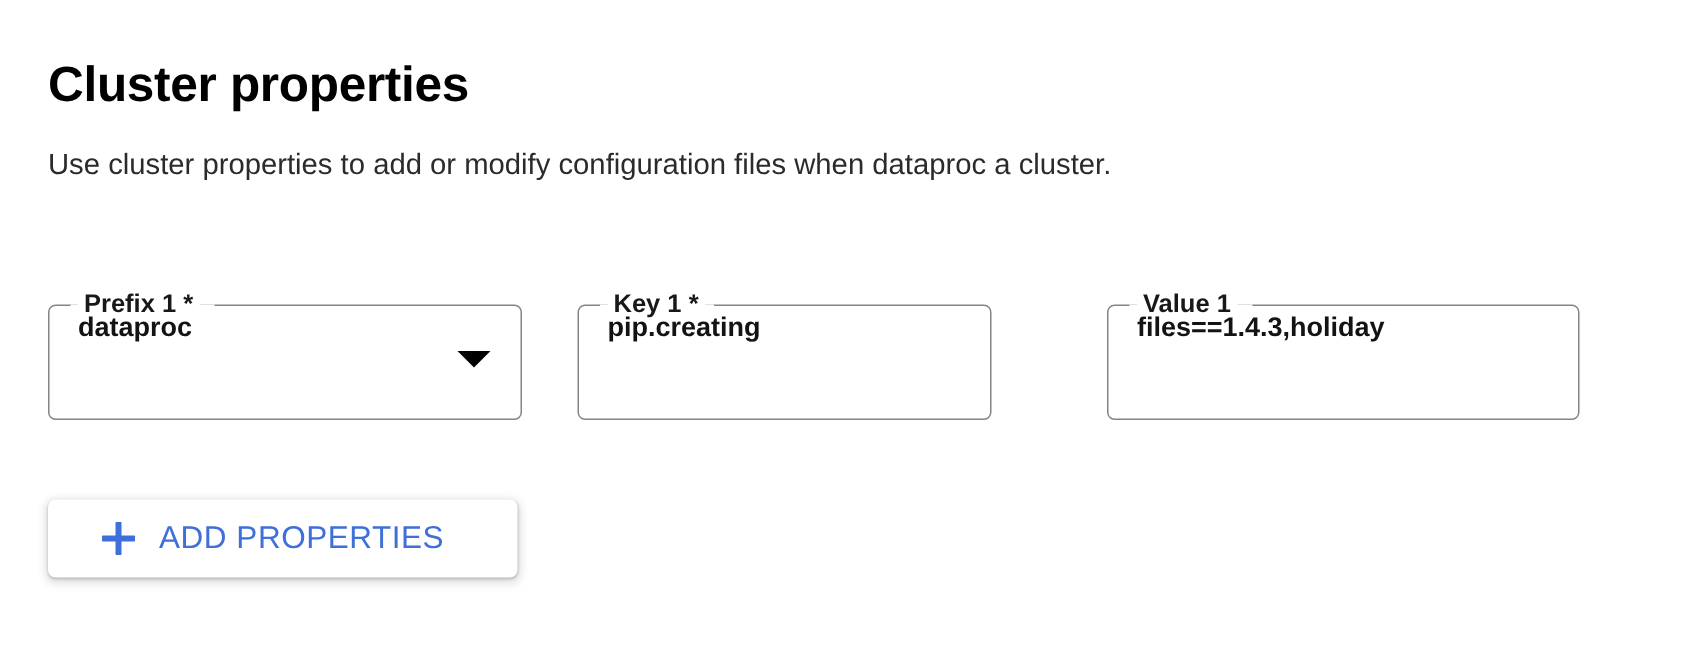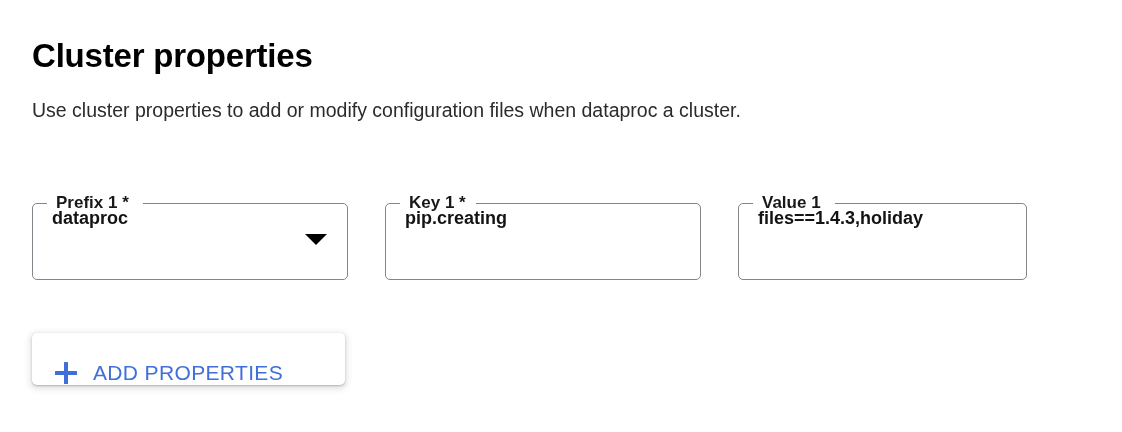--- a/index.html
+++ b/index.html
@@ -125,27 +125,27 @@
 
   
   .add-button {
     position: absolute;
     left: 32px;
     top: 333px;
     height: 52px;
     min-width: 313px;
     box-sizing: border-box;
     display: flex;
-    align-items: flex-end;
+    align-items: center;
     background: #ffffff;
     border: none;
     border-radius: 5px;
     box-shadow: 0 1px 2px 0 rgba(60,64,67,0.30),
                 0 2px 6px 2px rgba(60,64,67,0.15);
-    padding: 0 22px;
+    padding: 0 35px;
     cursor: pointer;
     font-family: "Liberation Sans", sans-serif;
   }
 
   .plus-icon {
     position: relative;
     width: 24px;
     height: 24px;
     flex: 0 0 24px;
     margin-right: 15px;
@@ -192,29 +192,29 @@
 
     <div class="form-field" id="field-0" style="left: 32px; width: 316px; padding-left: 36px;">
       <div class="field-outline">
         <div class="field-notch" id="notch-0" style="width: 96px;"></div>
       </div>
       <div class="field-label">Prefix 1 *</div>
       <div class="field-value has-arrow">dataproc</div>
       <div class="dropdown-arrow"></div>
     </div>
 
-    <div class="form-field" id="field-1" style="left: 385px; width: 316px;">
+    <div class="form-field" id="field-1" style="left: 385px; width: 276px;">
       <div class="field-outline">
         <div class="field-notch" id="notch-1" style="width: 76px;"></div>
       </div>
       <div class="field-label">Key 1 *</div>
       <div class="field-value">pip.creating</div>
     </div>
 
-    <div class="form-field" id="field-2" style="left: 738px; width: 289px;">
+    <div class="form-field" id="field-2" style="left: 738px; width: 315px;">
       <div class="field-outline">
         <div class="field-notch" id="notch-2" style="width: 82px;"></div>
       </div>
       <div class="field-label">Value 1</div>
       <div class="field-value clipped">files==1.4.3,holiday</div>
     </div>
 
   </div>
 
   <button class="add-button">

